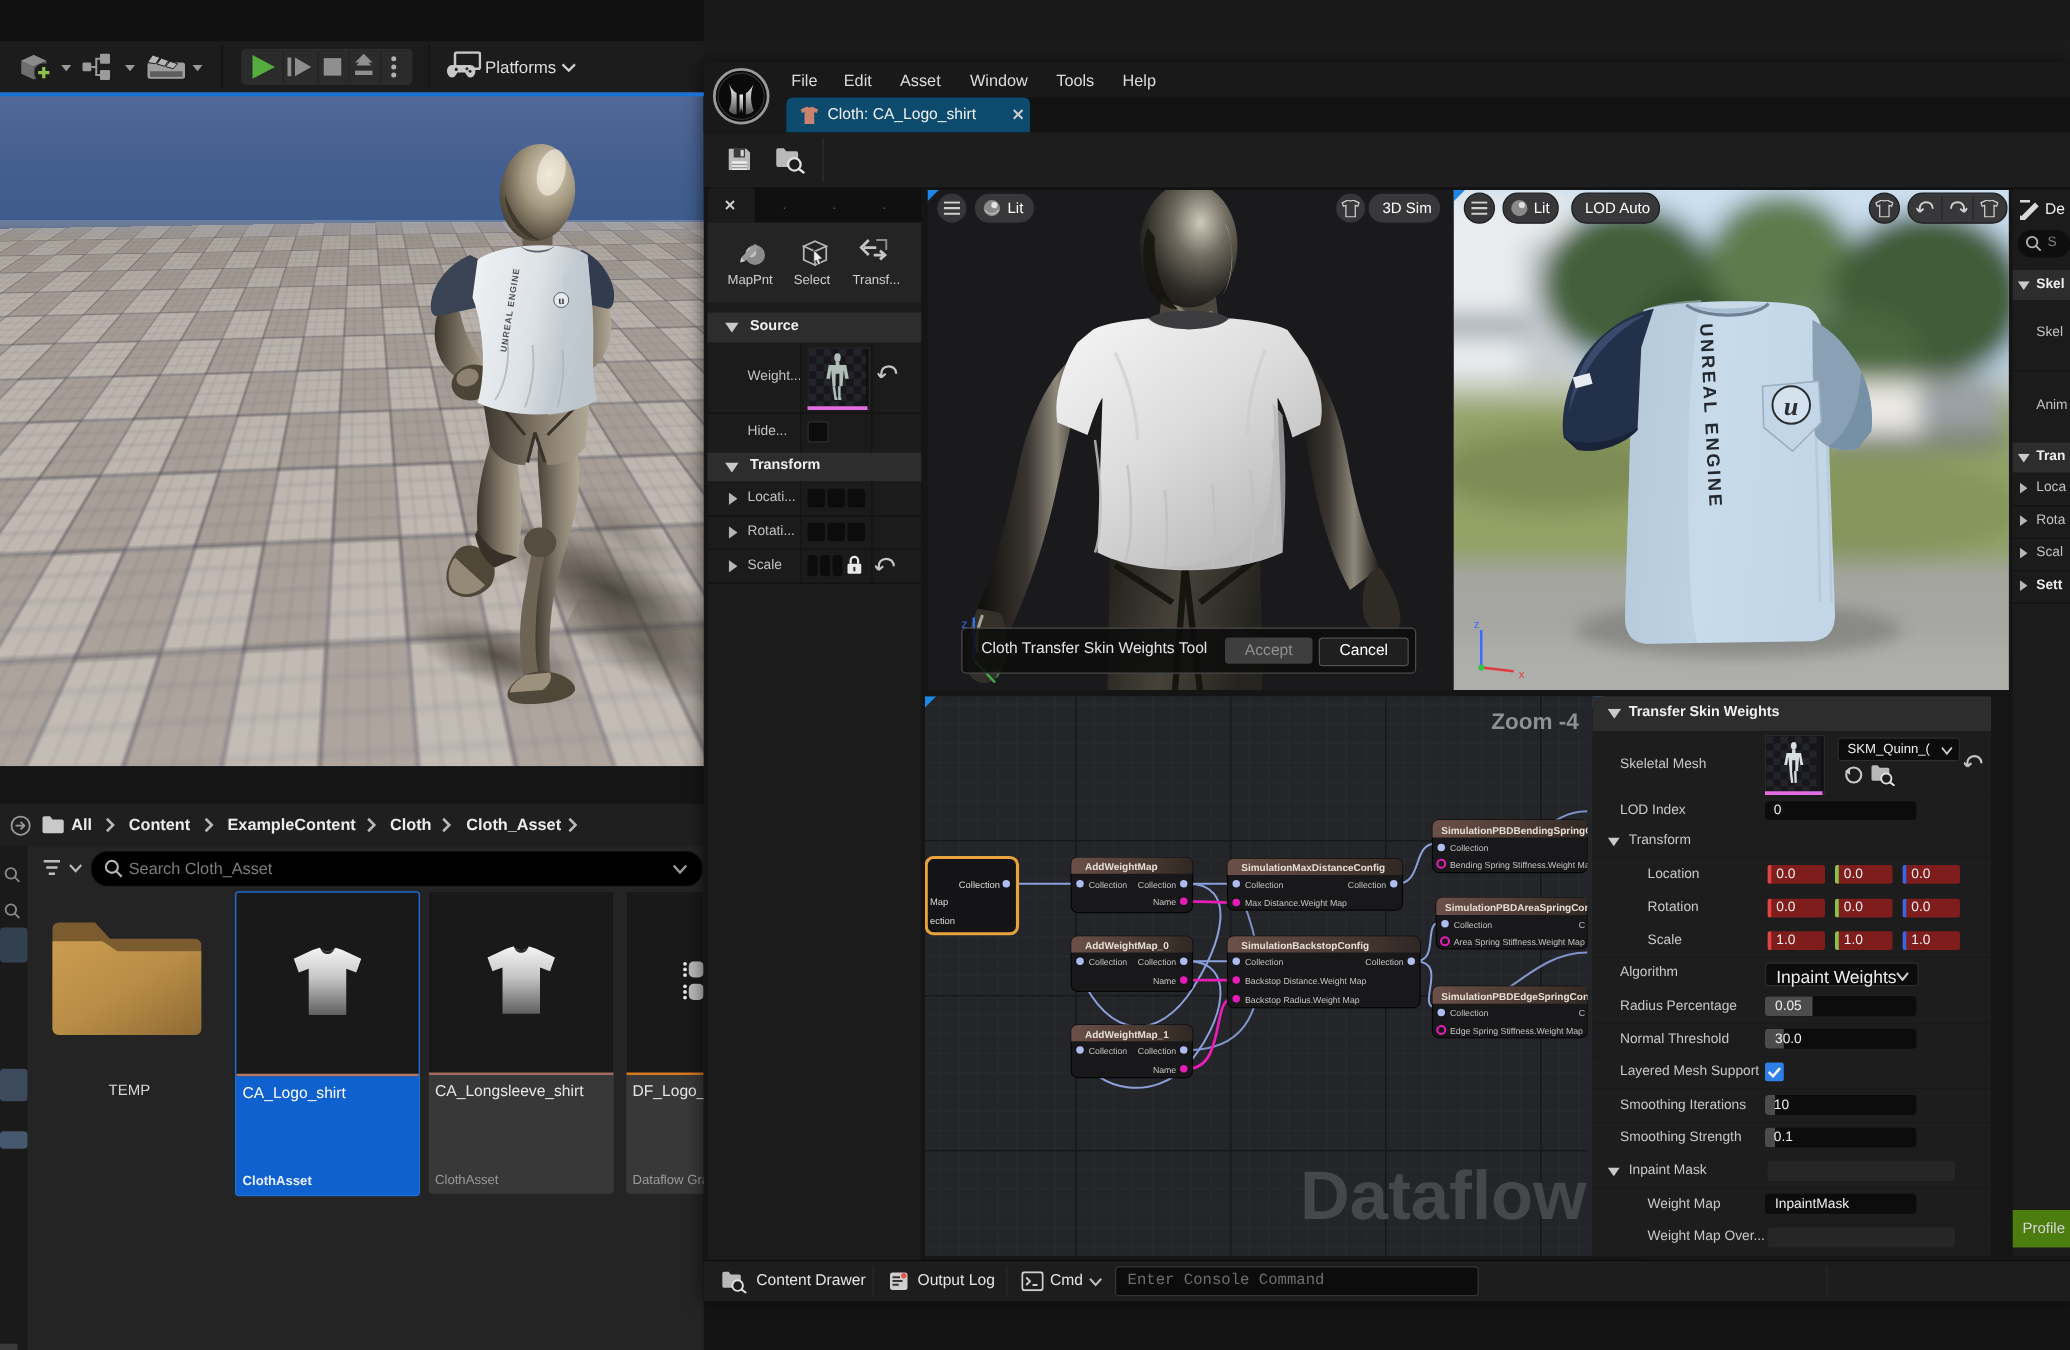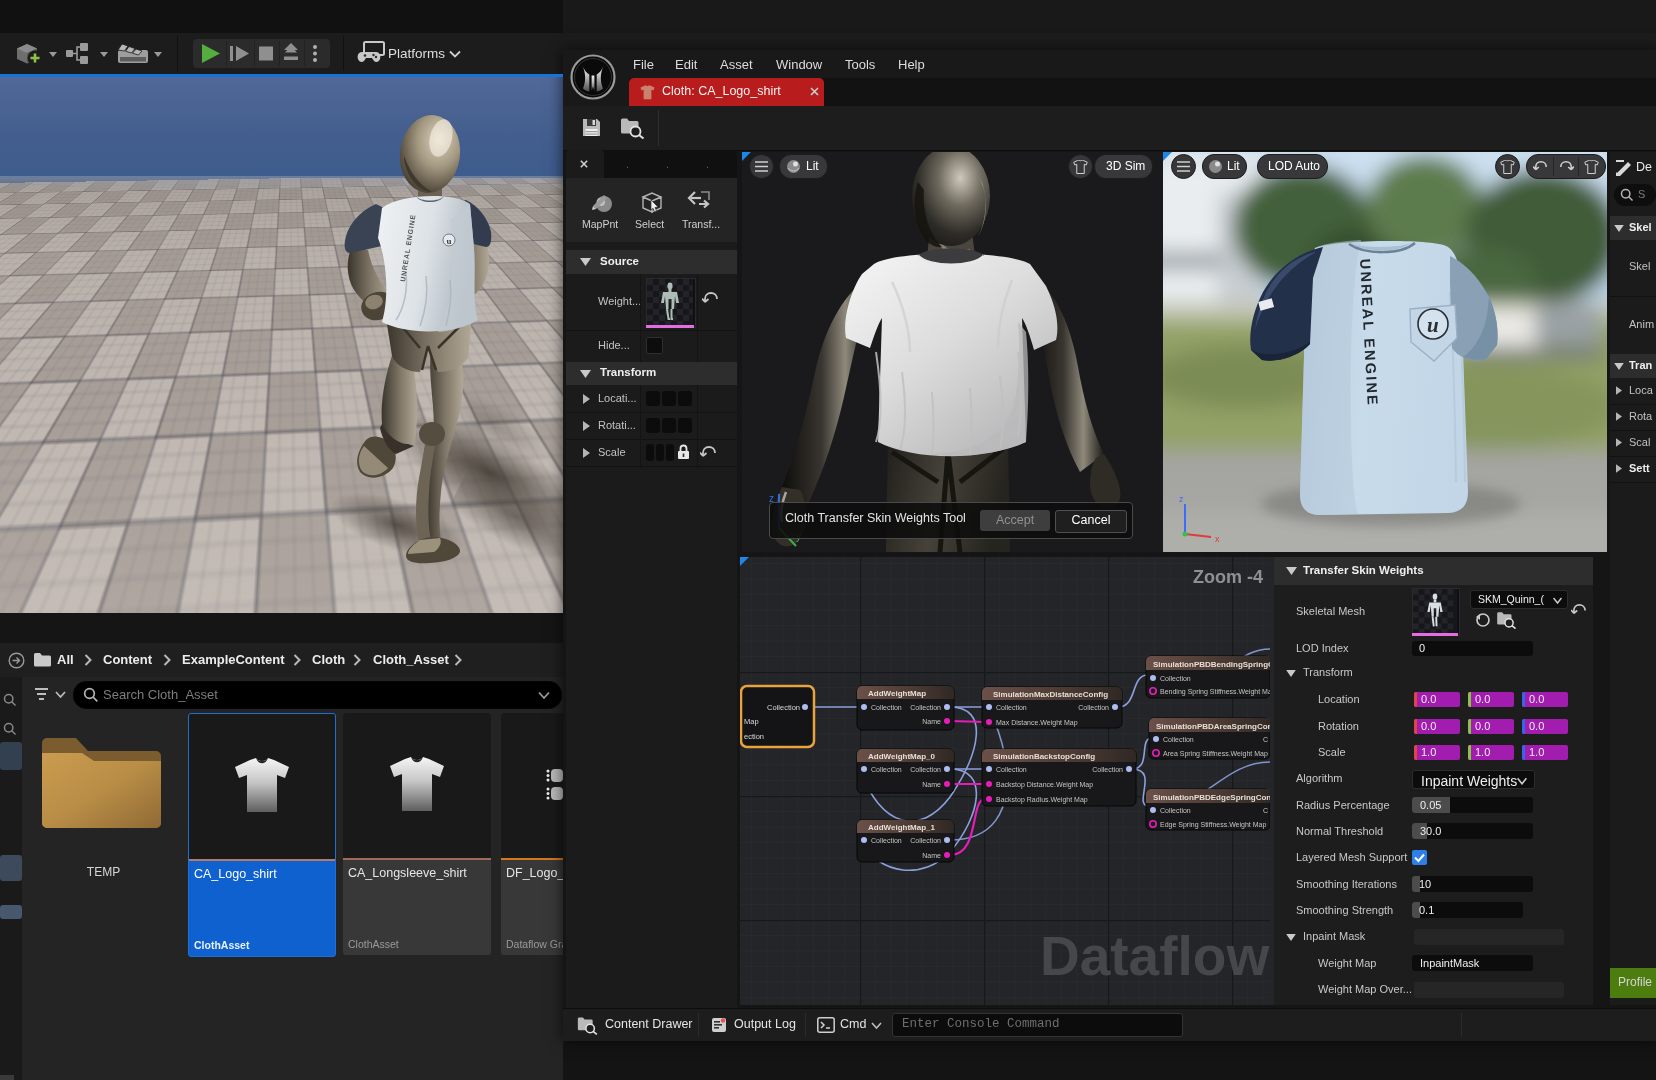--- a/index.html
+++ b/index.html
@@ -34,37 +34,37 @@
 #srow{position:absolute;left:0;top:64px;width:563px;height:36px;background:#242424;}
 #lstrip{position:absolute;left:0;top:64px;width:22px;height:403px;background:#1a1a1a;}
 .tile{position:absolute;border-radius:3px;overflow:hidden;}
 .thumb{position:absolute;left:0;top:0;width:100%;background:#191919;}
 
 #win{left:563px;top:50px;width:1093px;height:991px;background:#151515;box-shadow:0 0 14px rgba(0,0,0,0.65);}
 #menurow{position:absolute;left:0;top:0;width:1093px;height:28px;background:#191919;}
 #menurow span{position:absolute;top:7px;font-size:13px;color:#dcdcdc;}
 #tabrow{position:absolute;left:0;top:28px;width:1093px;height:28px;background:#121212;}
 #tabrow #logoblk{position:absolute;left:0;top:-28px;width:66px;height:56px;background:#191919;}
-#tab1{position:absolute;left:66px;top:0;width:195px;height:28px;background:#b91c1c;border-radius:5px 5px 0 0;}
+#tab1{position:absolute;left:66px;top:0;width:195px;height:28px;background:#0c4a6e;border-radius:5px 5px 0 0;}
 #wtool{position:absolute;left:0;top:56px;width:1093px;height:44px;background:#1d1d1d;border-bottom:1px solid #0e0e0e;}
 #lpanel{position:absolute;left:3px;top:100px;width:171px;height:858px;background:#1b1b1b;}
 #vpm{position:absolute;left:179px;top:102px;width:421px;height:400px;background:#19191c;overflow:hidden;}
 #vpr{position:absolute;left:600px;top:102px;width:444px;height:400px;background:#9aa8b8;overflow:hidden;}
 #graph{position:absolute;left:177px;top:507px;width:530px;height:448px;background:#232528;overflow:hidden;padding-left:43px;}
 #tpanel{position:absolute;left:711px;top:507px;width:319px;height:448px;background:#1d1d1d;overflow:hidden;}
 #dstrip{position:absolute;left:1047px;top:102px;width:46px;height:853px;background:#1b1b1b;overflow:hidden;}
 #bbar{position:absolute;left:0;top:958px;width:1093px;height:32px;background:#1d1d1d;border-top:1px solid #0d0d0d;}
 .pill{position:absolute;background:#38383a;border:1px solid #1d1d1f;border-radius:12px;color:#fff;font-size:12px;}
 .circbtn{position:absolute;width:23px;height:23px;border-radius:50%;background:#37373a;border:1px solid #1d1d1f;}
 .tri-corner{position:absolute;left:0;top:0;width:0;height:0;border-top:9px solid #1d86e8;border-right:9px solid transparent;}
 .inp{position:absolute;background:#0c0c0c;border-radius:3px;color:#eee;font-size:11px;}
 .hdrrow{background:#2d2d2d;font-weight:bold;color:#efefef;}
 .trow{position:absolute;left:0;width:319px;border-bottom:1px solid #131313;background:#1d1d1d;}
 .tlab{position:absolute;font-size:11px;color:#c8c8c8;white-space:nowrap;}
-.vec{position:absolute;width:46px;height:15px;background:#a21caf;border-radius:2px;overflow:hidden;}
+.vec{position:absolute;width:46px;height:15px;background:#7f1d1d;border-radius:2px;overflow:hidden;}
 .vec i{position:absolute;left:0;top:0;width:3px;height:15px;}
 .vec span{position:absolute;left:7px;top:1px;font-size:11px;color:#f0f0f0;font-style:normal;}
 </style>
 </head>
 <body>
 <div class="abs" id="black0"></div>
 <div class="abs" style="left:563px;top:0;width:1093px;height:33px;background:#19191a"></div>
 <div class="abs" id="mtool">
   <svg class="abs" style="left:13px;top:9px" width="46" height="24" viewBox="0 0 46 24">
     <path d="M14 2 L24 6.5 L24 17 L14 21.5 L4 17 L4 6.5 Z" fill="#6e6e6e"></path>
@@ -1014,21 +1014,21 @@
     </div>
     <div class="trow" style="top:314px;height:27px">
       <span class="tlab" style="left:22px;top:7px">Smoothing Iterations</span>
       <div class="inp" style="left:138px;top:5px;width:121px;height:16px;overflow:hidden">
         <div class="abs" style="left:0;top:0;width:8px;height:16px;background:#4c4c4c"></div>
         <span class="abs" style="left:7px;top:2px;font-size:11px">10</span>
       </div>
     </div>
     <div class="trow" style="top:341px;height:26px">
       <span class="tlab" style="left:22px;top:6px">Smoothing Strength</span>
-      <div class="inp" style="left:138px;top:4px;width:111px;height:16px;overflow:hidden">
+      <div class="inp" style="left:138px;top:4px;width:121px;height:16px;overflow:hidden">
         <div class="abs" style="left:0;top:0;width:8px;height:16px;background:#4c4c4c"></div>
         <span class="abs" style="left:7px;top:2px;font-size:11px">0.1</span>
       </div>
     </div>
     <div class="trow" style="top:367px;height:26px">
       <svg class="abs" style="left:12px;top:10px" width="10" height="7" viewBox="0 0 11 8">
           <path d="M0 0 L11 0 L5.5 8 Z" fill="#c9c9c9"></path>
         </svg>
       <span class="tlab" style="left:29px;top:6px">Inpaint Mask</span>
       <div class="abs" style="left:140px;top:5px;width:150px;height:16px;background:#262626;border-radius:3px"></div>

